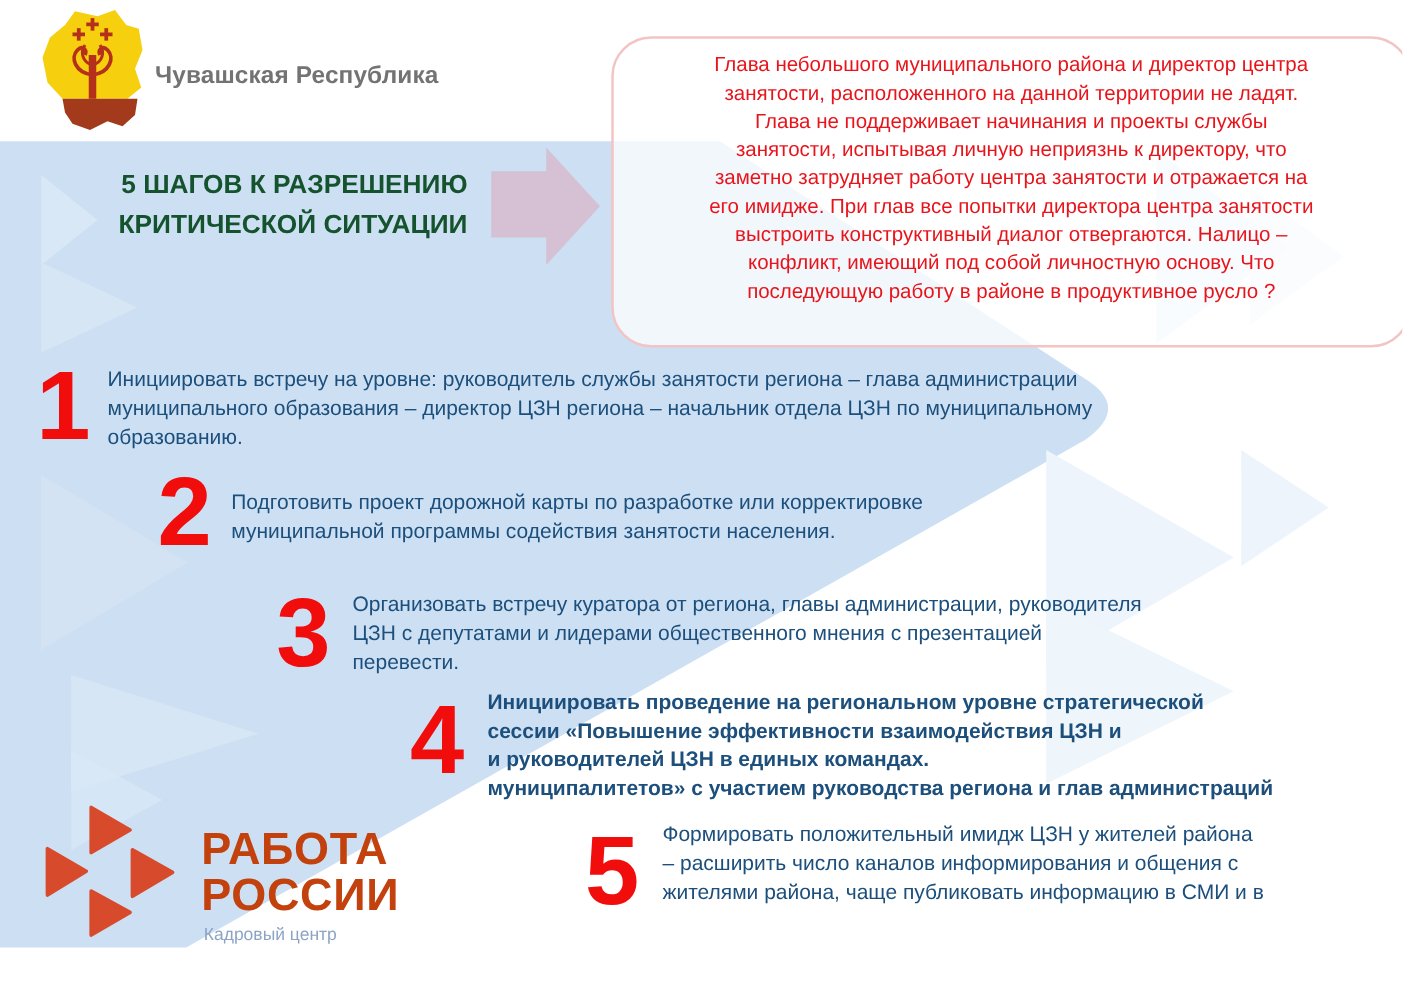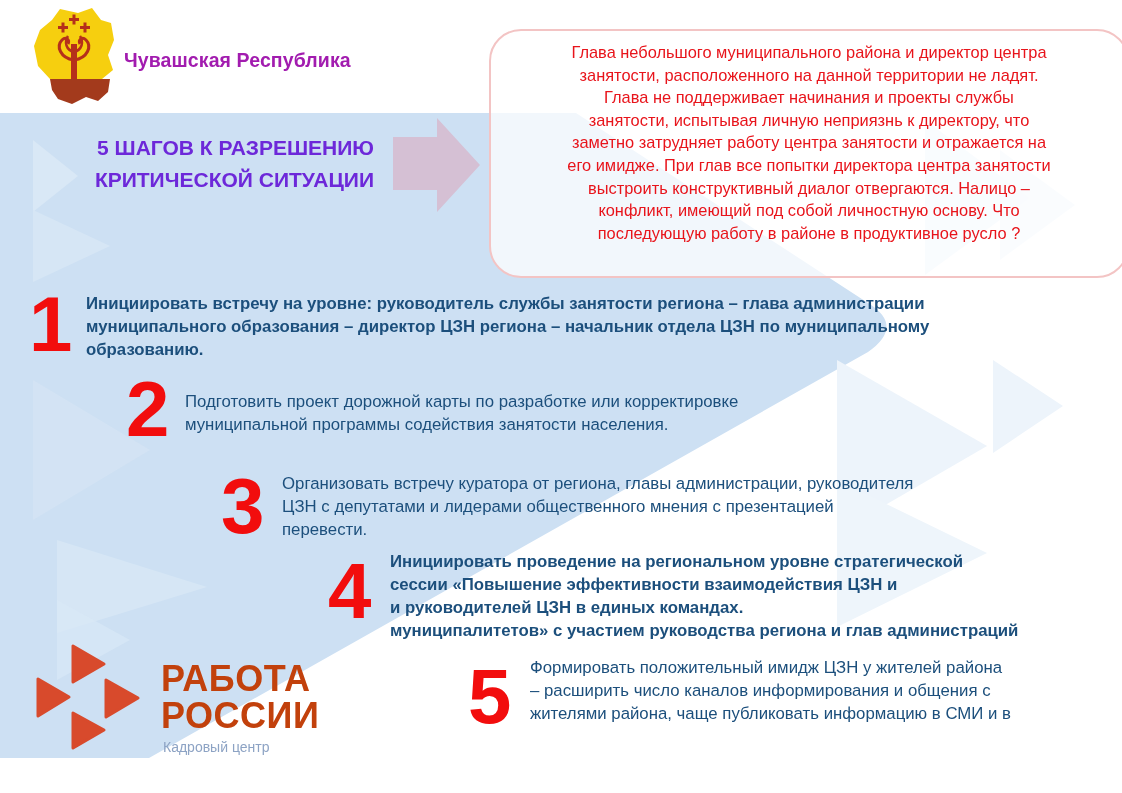--- a/index.html
+++ b/index.html
@@ -4,25 +4,25 @@
 <style>
   html, body { margin: 0; padding: 0; background: #ffffff; }
   .page {
     position: relative; width: 1122px; height: 793px; overflow: hidden;
     background: #ffffff; font-family: "Liberation Sans", sans-serif;
   }
   .bg-layer { position: absolute; left: 0; top: 0; width: 1122px; height: 793px; }
   .emblem { position: absolute; left: 30px; top: 4px; width: 90px; height: 104px; }
   .region-name {
     position: absolute; left: 124px; top: 49px; font-size: 19.5px; font-weight: bold;
-    color: #a21caf; white-space: nowrap; letter-spacing: 0.1px;
+    color: #737373; white-space: nowrap; letter-spacing: 0.1px;
   }
   .title {
     position: absolute; left: 40px; top: 132px; width: 334px; text-align: right;
-    font-size: 21px; font-weight: bold; color: #6d28d9; line-height: 32px;
+    font-size: 21px; font-weight: bold; color: #14532d; line-height: 32px;
   }
   .title div { white-space: nowrap; }
   .situation-box {
     position: absolute; left: 489px; top: 29px; width: 640px; height: 249px;
     box-sizing: border-box; border: 2px solid #f3c4c4; border-radius: 32px;
     background: rgba(255,255,255,0.74); padding-top: 10px;
     text-align: center; color: #e8141b; font-size: 16.4px; line-height: 22.6px;
   }
   .situation-box div { white-space: nowrap; }
   .step-num {
@@ -97,21 +97,21 @@
     <div>Глава  не поддерживает начинания  и проекты службы</div>
     <div>занятости,  испытывая личную  неприязнь к директору, что</div>
     <div>заметно затрудняет  работу центра занятости  и отражается на</div>
     <div>его имидже. При  глав все попытки  директора центра занятости</div>
     <div>выстроить конструктивный  диалог  отвергаются. Налицо –</div>
     <div>конфликт,  имеющий  под собой личностную  основу. Что</div>
     <div>последующую  работу  в районе в продуктивное  русло ?</div>
   </div>
 
   <div class="step-num" style="left:29px; top:285px;">1</div>
-  <div class="step-text" style="left:86px; top:292px;font-weight:bold;">
+  <div class="step-text" style="left:86px; top:292px;">
     <div>Инициировать встречу на уровне: руководитель службы занятости региона – глава администрации</div>
     <div>муниципального образования – директор ЦЗН региона – начальник отдела ЦЗН по муниципальному</div>
     <div>образованию.</div>
   </div>
 
   <div class="step-num" style="left:126px; top:370px;">2</div>
   <div class="step-text" style="left:185px; top:390px;">
     <div>Подготовить проект дорожной карты по  разработке или  корректировке</div>
     <div>муниципальной  программы содействия занятости  населения.</div>
   </div>

